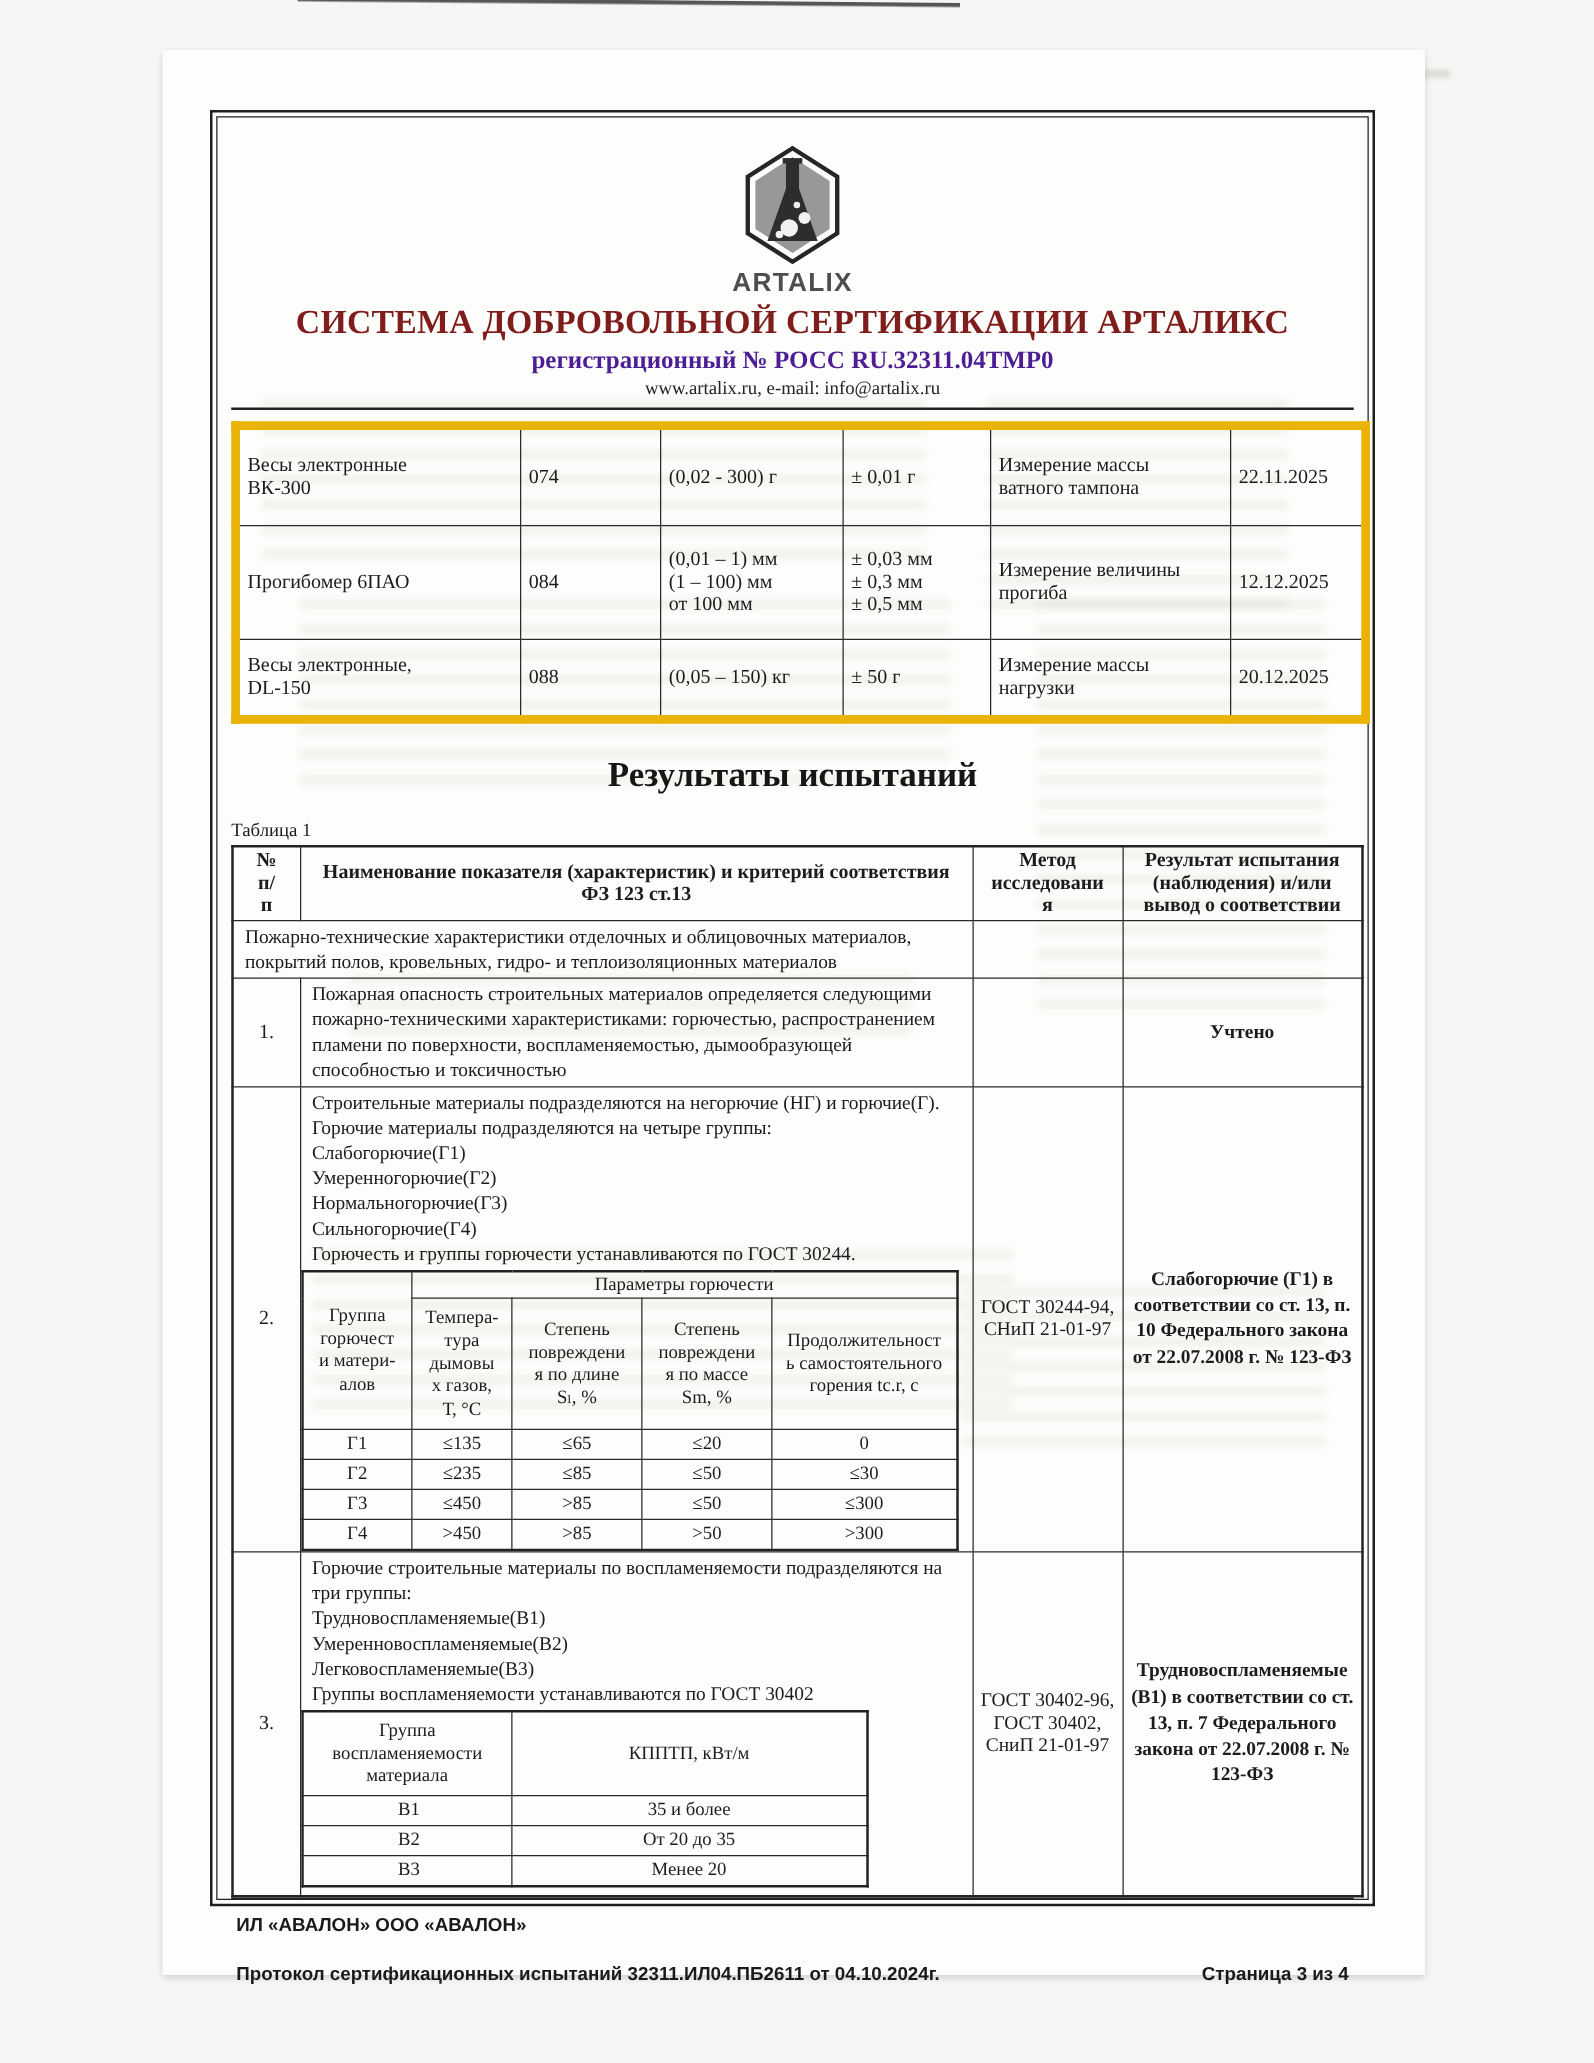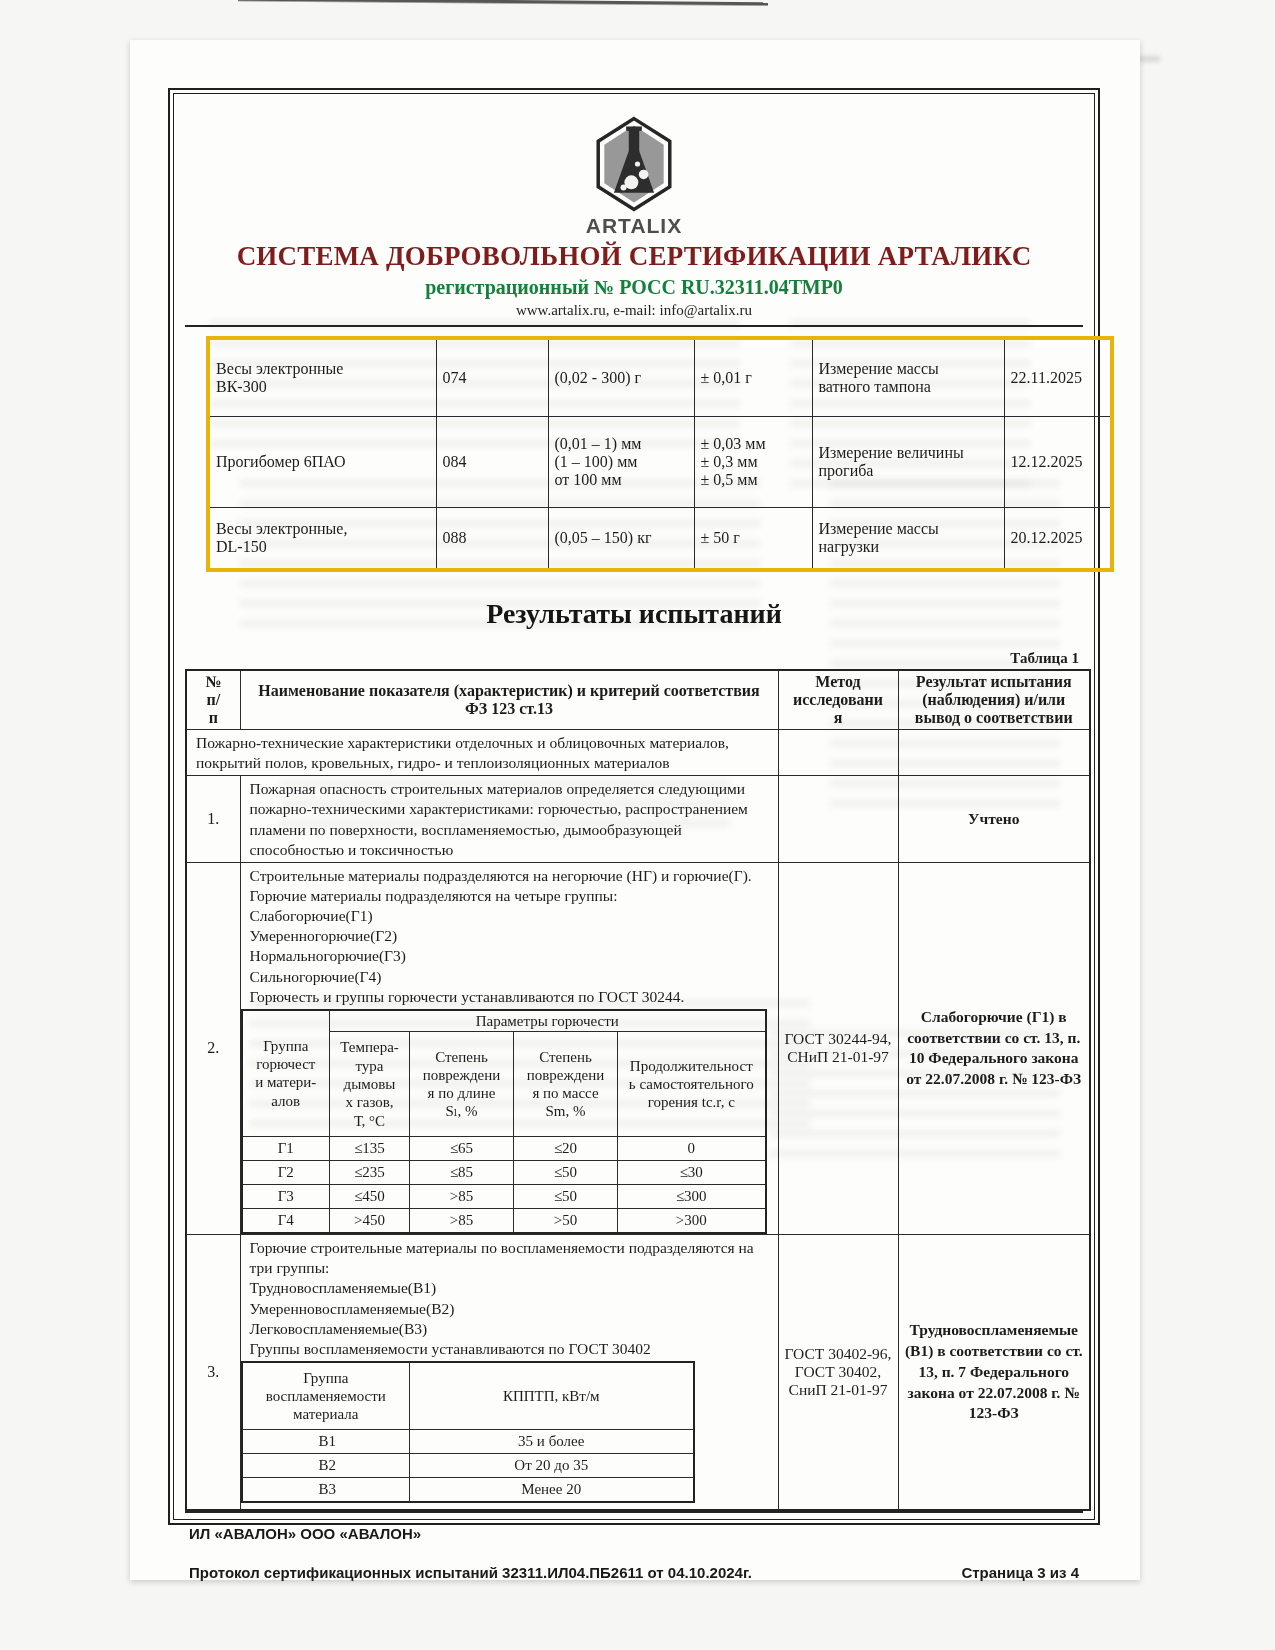--- a/index.html
+++ b/index.html
@@ -45,41 +45,41 @@
 
   
   .doc-header{text-align:center;border-bottom:2px solid #232323;padding-bottom:6px;}
   .logo-wrap{display:inline-block;margin-top:14px;}
   .logo-text{
     font-family:"Liberation Sans","DejaVu Sans",sans-serif;
     font-weight:bold;font-size:21px;letter-spacing:1px;color:#4e4e4e;
     margin-top:-2px;
   }
   .doc-title{font-size:27px;font-weight:bold;letter-spacing:.2px;margin-top:3px;color:#7f1d1d;}
-  .doc-reg{font-size:20px;font-weight:bold;margin-top:4px;color:#15803d;}
+  .doc-reg{font-size:20px;font-weight:bold;margin-top:4px;color:#4c1d95;}
   .doc-contacts{font-size:15px;margin-top:3px;color:#222;}
 
   table{border-collapse:collapse;table-layout:fixed;}
   td,th{border:1px solid #2a2a2a;font-size:16px;vertical-align:middle;
         padding:2px 6px;font-weight:normal;overflow:hidden;}
   .ml{white-space:pre-line;}
 
   
-  .equip{width:904px;margin-top:9px;border:4px solid #eab308;margin-left:21px;}
+  .equip{width:904px;margin-top:9px;border:7px solid #eab308;}
   .equip td{height:auto;}
   .equip tr:nth-child(1) td{height:72px;}
   .equip tr:nth-child(2) td{height:86px;}
   .equip tr:nth-child(3) td{height:56px;}
 
   
   .results-title{
     text-align:center;font-size:28px;font-weight:bold;color:#161616;
     margin:26px 0 20px 0;
   }
-  .table-label{text-align:right;font-size:15px;font-weight:bold;padding-right:4px;margin-bottom:2px;}
+  .table-label{font-size:15px;font-weight:normal;padding-right:4px;margin-bottom:2px;}
 
   .results{width:904px;border:2px solid #232323;}
   .results thead td{font-weight:bold;text-align:center;}
   .results .num-cell{text-align:center;font-size:16px;vertical-align:middle;}
   .results td.nopad{padding:0;}
   .desc-text{padding:3px 8px 2px 9px;line-height:1.3;font-size:15.5px;}
   .method-cell{text-align:center;font-size:15.5px;margin-top:26px;}
   .result-cell{text-align:center;font-weight:bold;font-size:15.5px;line-height:1.35;padding:4px 6px;}
 
   

